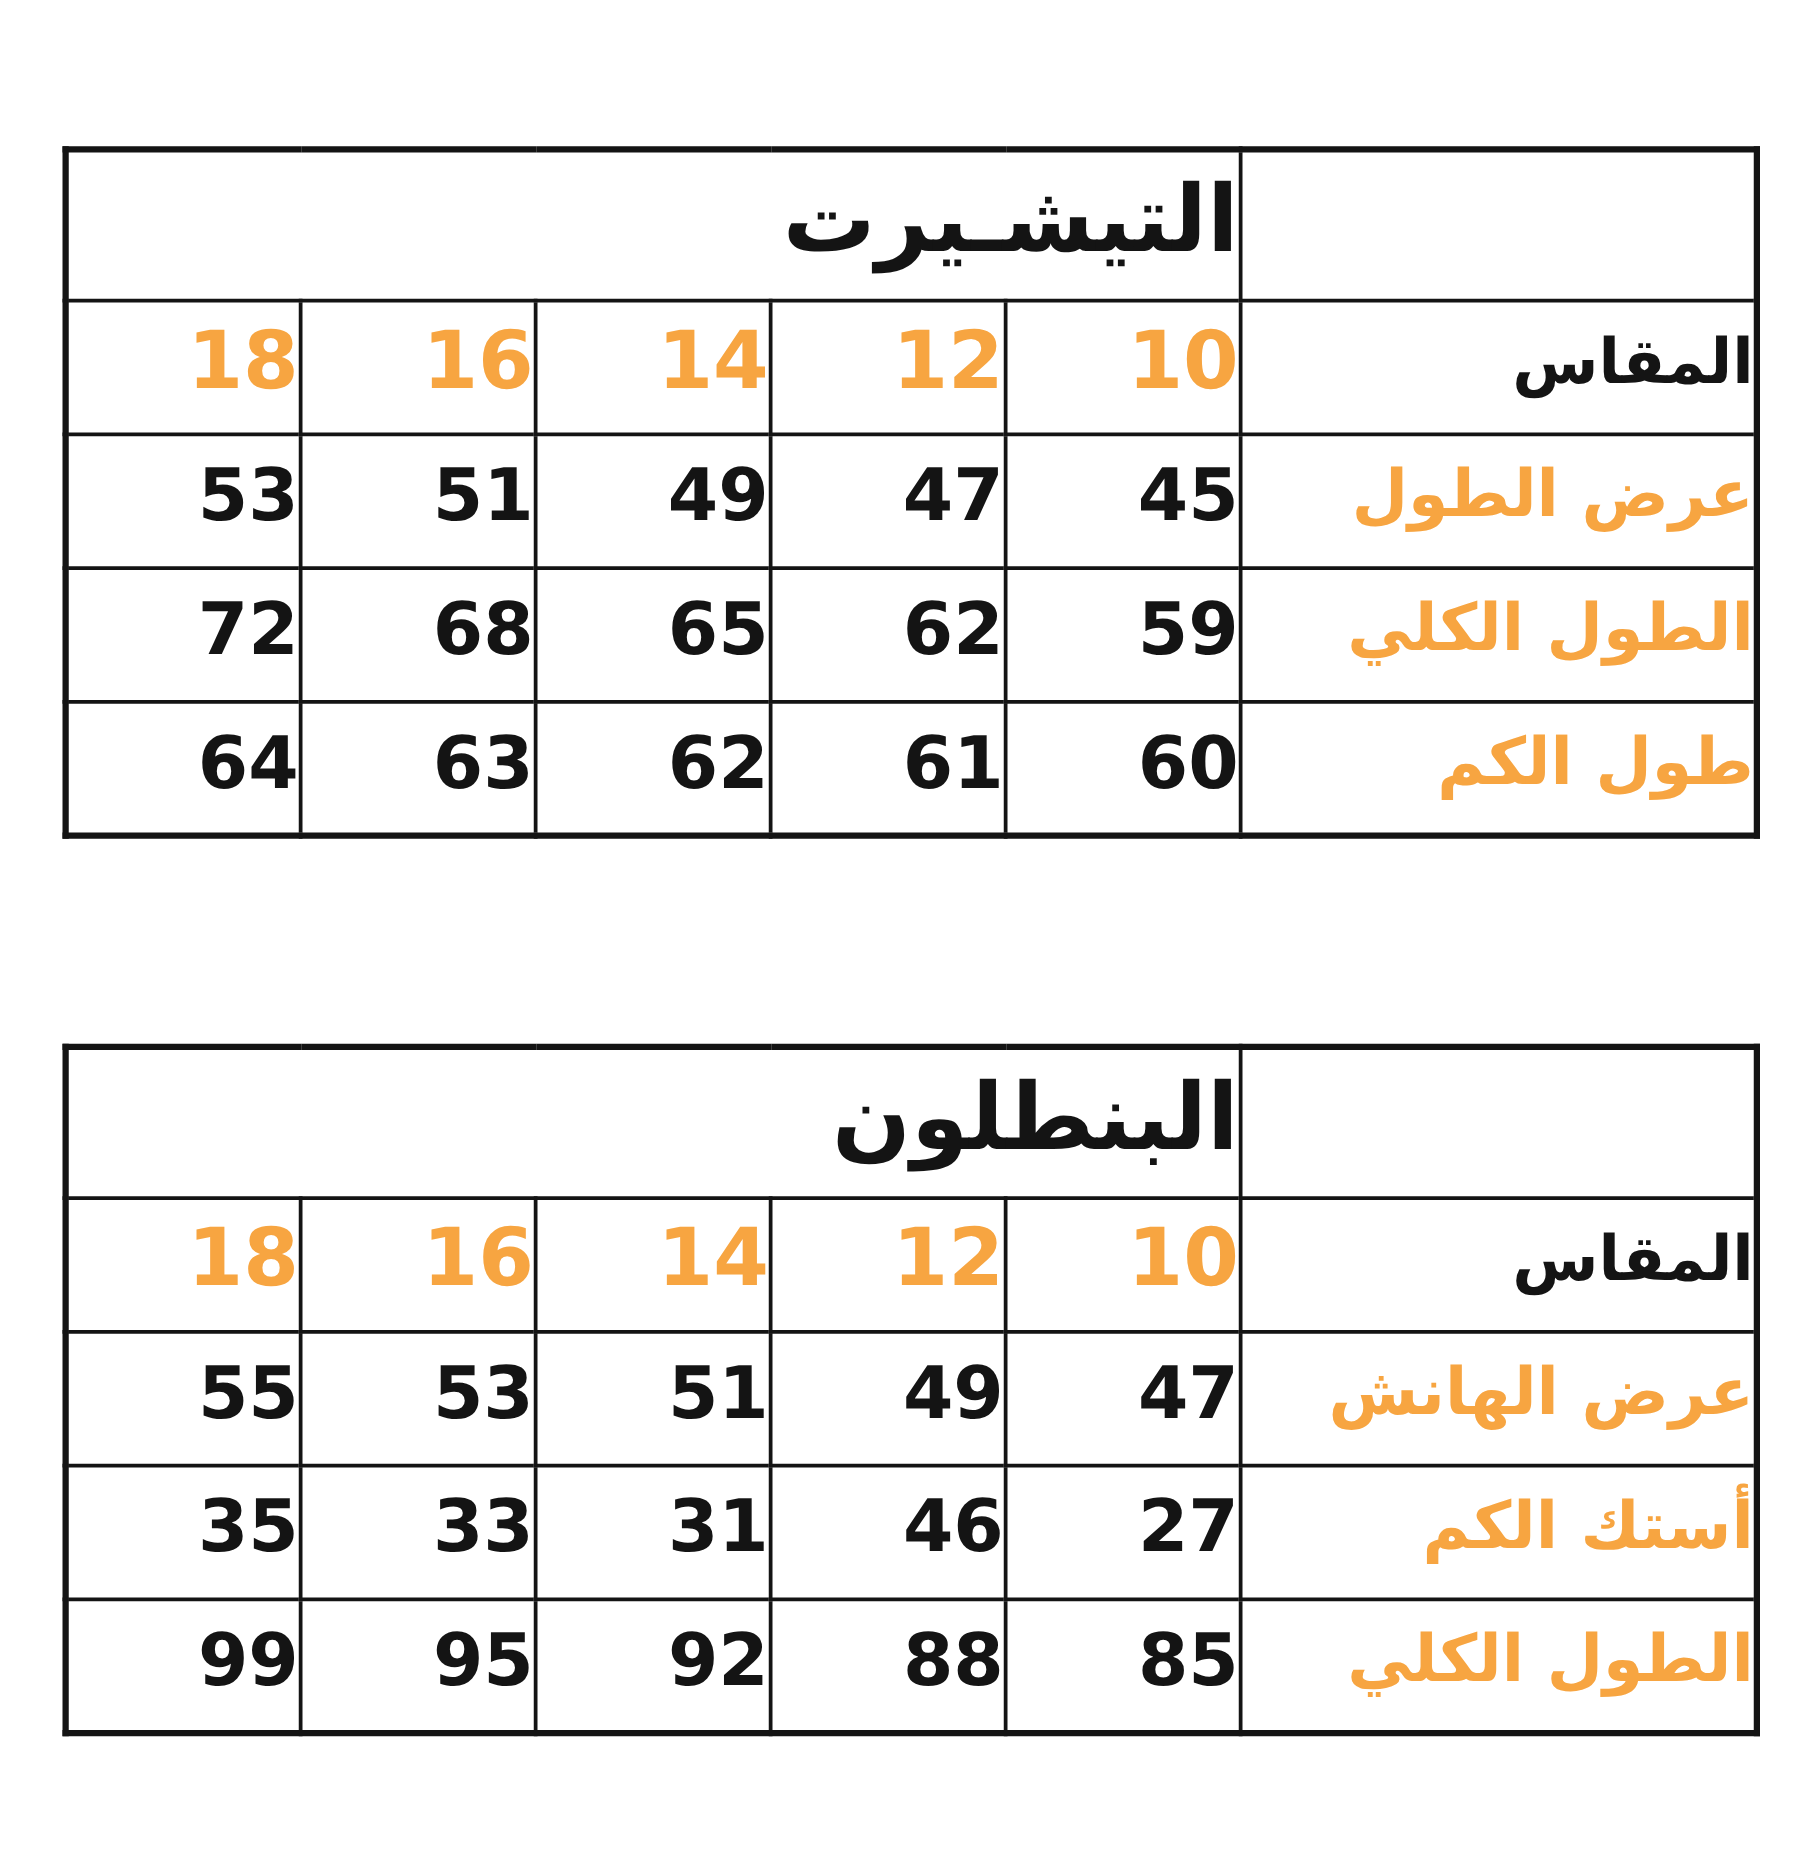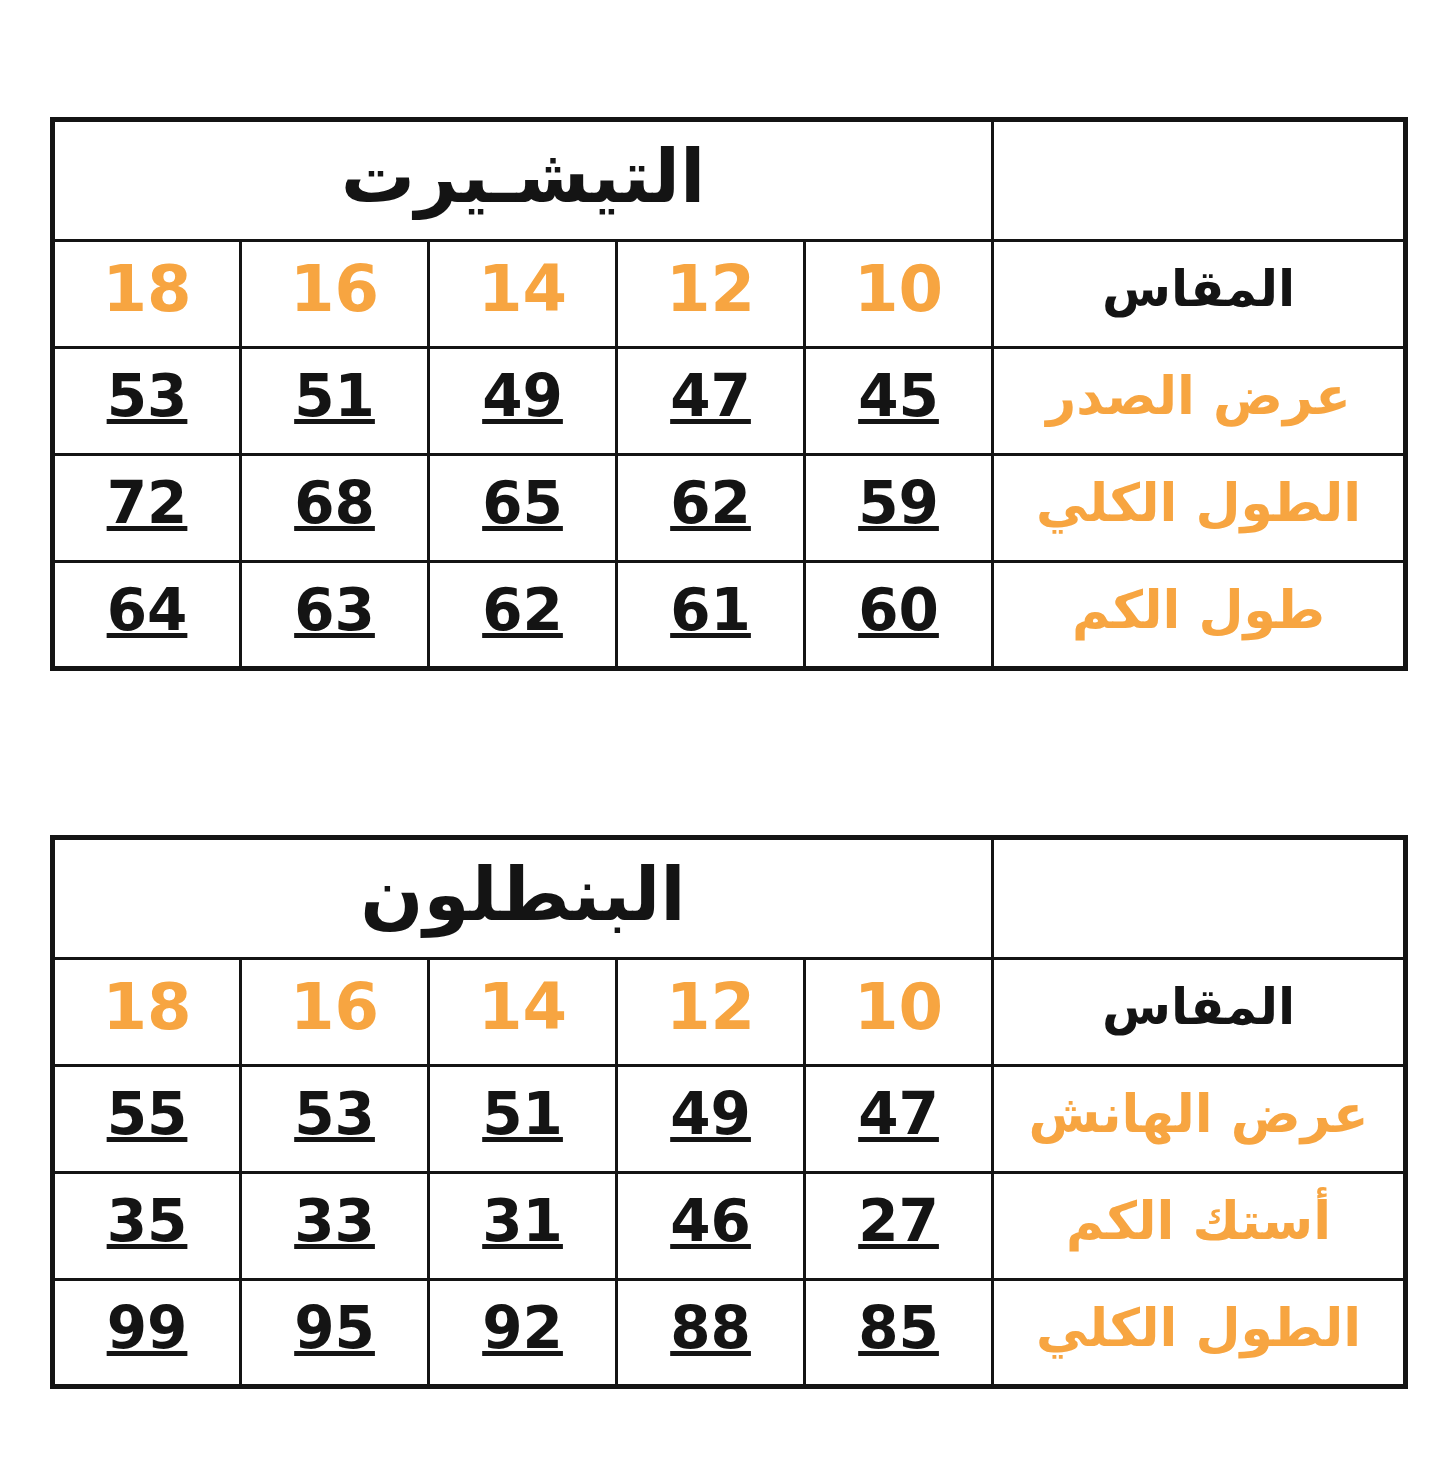--- a/index.html
+++ b/index.html
@@ -27,21 +27,20 @@
     table-layout: fixed;
     direction: rtl;
     background: #ffffff;
     border: 5px solid var(--color-border, #141414);
   }
   #table-tshirt { top: 117px; }
   #table-pants  { top: 835px; }
 
   .size-table td {
     border: 3px solid var(--color-border, #141414);
-    text-align: center;
     vertical-align: middle;
     padding: 0 0 10px 0;
     overflow: hidden;
     white-space: nowrap;
   }
   .size-table col.col-label { width: 413px; }
   .size-table col.col-size  { width: 188px; }
 
   tr.title-row  { height: 121px; }
   tr.header-row { height: 107px; }
@@ -62,21 +61,20 @@
     font-size: 64px;
     color: var(--color-accent, #F7A541);
   }
   td.row-label-cell {
     font-size: 52px;
     color: var(--color-accent, #F7A541);
   }
   td.value-cell {
     font-size: 58px;
     color: var(--color-ink, #141414);
-    text-decoration: underline;
   }
 </style>
 </head>
 <body>
 
 <div class="charts-page">
 
   <table class="size-table" id="table-tshirt">
     <colgroup>
       <col class="col-label">
@@ -93,21 +91,21 @@
       </tr>
       <tr class="header-row">
         <td class="header-label-cell">المقاس</td>
         <td class="size-cell">10</td>
         <td class="size-cell">12</td>
         <td class="size-cell">14</td>
         <td class="size-cell">16</td>
         <td class="size-cell">18</td>
       </tr>
       <tr class="data-row">
-        <td class="row-label-cell">عرض الصدر</td>
+        <td class="row-label-cell">عرض الطول</td>
         <td class="value-cell">45</td>
         <td class="value-cell">47</td>
         <td class="value-cell">49</td>
         <td class="value-cell">51</td>
         <td class="value-cell">53</td>
       </tr>
       <tr class="data-row">
         <td class="row-label-cell">الطول الكلي</td>
         <td class="value-cell">59</td>
         <td class="value-cell">62</td>

